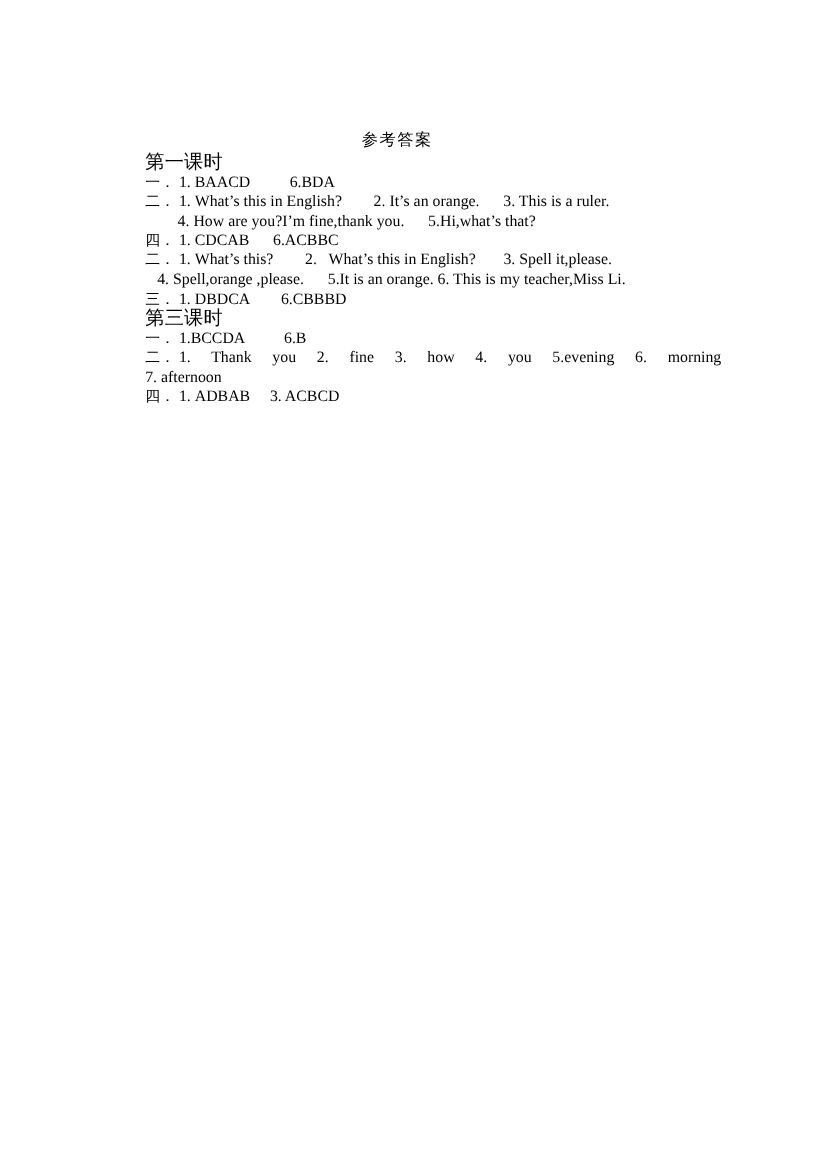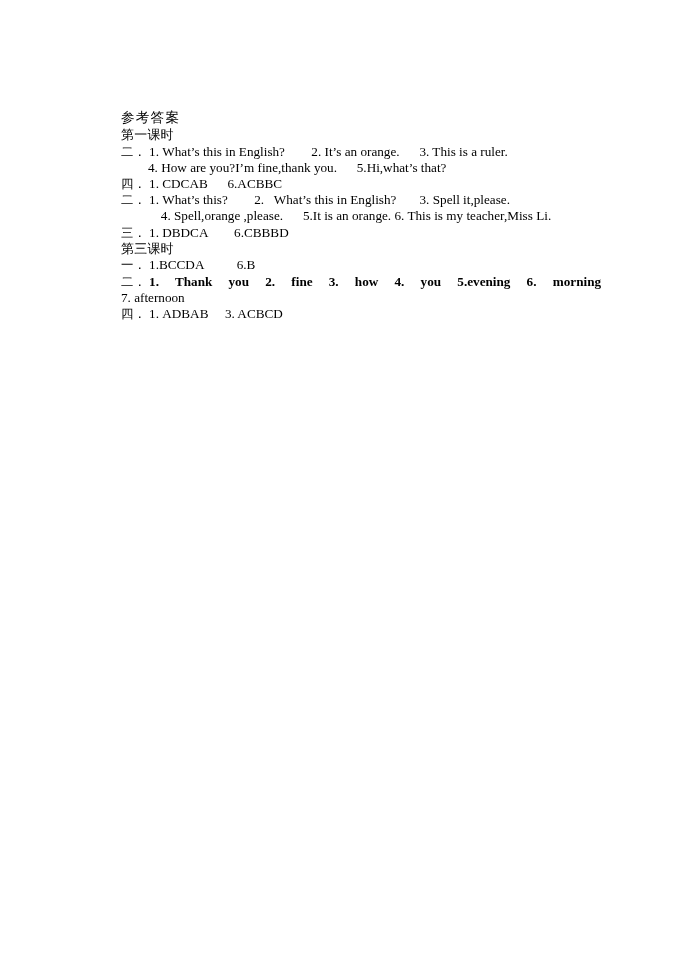--- a/index.html
+++ b/index.html
@@ -30,57 +30,58 @@
     top: 108px;
     width: 460px;
   }
   .line {
     font-size: 13.2px;
     line-height: 16.2px;
     white-space: pre;
     letter-spacing: 0;
   }
   .title {
+    text-align: center;
     width: 420px;
     font-size: 13.6px;
     line-height: 18px;
     font-family: "DejaVu Sans", "Liberation Sans", sans-serif;
     letter-spacing: 1.2px;
     margin-bottom: 1px;
   }
   .cn {
     font-family: "DejaVu Sans", "Liberation Sans", sans-serif;
-    font-size: 13px;
+    font-size: 16px;
     letter-spacing: 0.2px;
   }
   .num-cn {
     font-family: "DejaVu Sans", "Liberation Sans", sans-serif;
     font-size: 12.4px;
   }
   .lesson-head {
     line-height: 16.6px;
   }
   .ind-a { padding-left: 27px; }
-  .ind-b { padding-left: 10px; text-align: center; }
+  .ind-b { padding-left: 10px; }
   .justified {
     white-space: normal;
     text-align: justify;
     text-align-last: justify;
     width: 452px;
-    font-weight: bold;
   }
 </style>
 </head>
 <body>
 
 <div class="page">
   <div class="doc-body">
     <div class="line title">参考答案</div>
     <div id="sections">
         <div class="line lesson-head cn">第一课时</div>
+        <div class="line"><span class="num-cn">一．</span> <span>1. BAACD          6.BDA</span></div>
         <div class="line"><span class="num-cn">二．</span> <span>1. What’s this in English?        2. It’s an orange.      3. This is a ruler.</span></div>
         <div class="line ind-a"><span>4. How are you?I’m fine,thank you.      5.Hi,what’s that?</span></div>
         <div class="line"><span class="num-cn">四．</span> <span>1. CDCAB      6.ACBBC</span></div>
         <div class="line"><span class="num-cn">二．</span> <span>1. What’s this?        2.   What’s this in English?       3. Spell it,please.</span></div>
         <div class="line ind-b"><span>4. Spell,orange ,please.      5.It is an orange. 6. This is my teacher,Miss Li.</span></div>
         <div class="line"><span class="num-cn">三．</span> <span>1. DBDCA        6.CBBBD</span></div>
         <div class="line lesson-head cn">第三课时</div>
         <div class="line"><span class="num-cn">一．</span> <span>1.BCCDA          6.B</span></div>
         <div class="line"><span class="num-cn">二．</span> <span class="justified" style="display: inline-block;">1. Thank you     2. fine    3. how      4. you    5.evening 6. morning</span></div>
         <div class="line"><span>7. afternoon</span></div>

